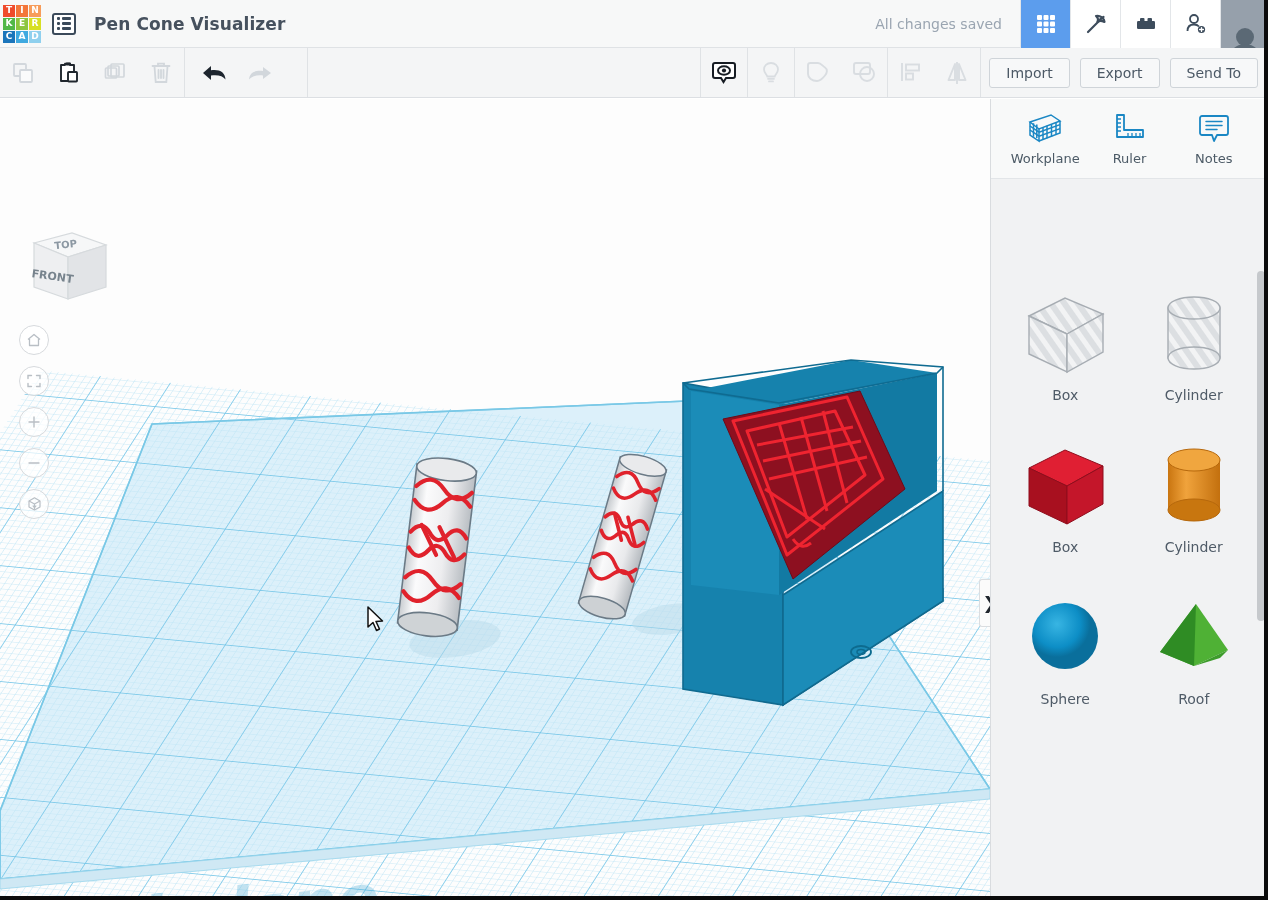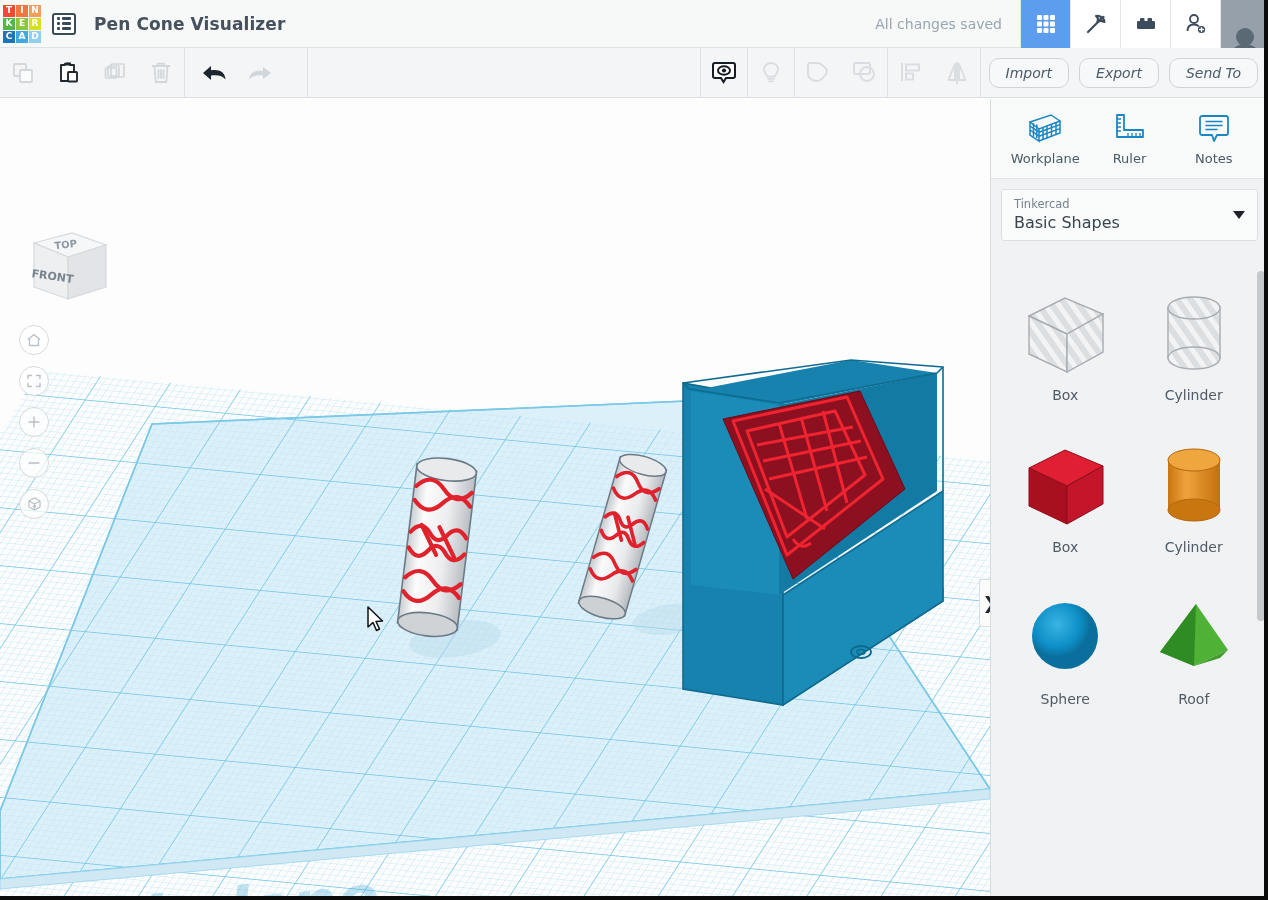--- a/index.html
+++ b/index.html
@@ -57,22 +57,22 @@
     position: absolute; left: 0; top: 48px; width: 1268px; height: 50px;
     background: #f4f5f6; border-bottom: 1px solid #dcdfe3; display: flex; align-items: center;
   }
   .tb-btn {
     width: 46px; height: 49px; display: flex; align-items: center; justify-content: center; cursor: pointer;
   }
   .tb-sep { width: 1px; height: 49px; background: #dfe2e5; }
   .tb-spacer { flex: 1; }
   .act-btn {
     height: 30px; padding: 0 16px; margin-right: 10px; background: #f7f8f9;
-    border: 1px solid #cfd4d9; border-radius: 10px; color: #4c5966; font-size: 14px;
-    display: flex; align-items: center; cursor: pointer; font-style: italic;
+    border: 1px solid #cfd4d9; border-radius: 3px; color: #4c5966; font-size: 14px;
+    display: flex; align-items: center; cursor: pointer;
   }
   #actions { display: flex; align-items: center; padding-left: 8px; }
 
   
   #viewport {
     position: absolute; left: 0; top: 99px; width: 990px; height: 801px;
     background: #fdfdfd; overflow: hidden;
   }
   #plane-svg { position: absolute; left: 0; top: 0; }
   #wp-watermark {
@@ -540,27 +540,20 @@
         <svg width="34" height="34" viewBox="0 0 34 34">
           <g fill="none" stroke="#1a87c4" stroke-width="1.8" stroke-linecap="round" stroke-linejoin="round">
             <path d="M5 4 h24 a2 2 0 0 1 2 2 v15 a2 2 0 0 1 -2 2 h-9 l-3 6 l-2 -6 H5 a2 2 0 0 1 -2 -2 V6 a2 2 0 0 1 2 -2 Z"></path>
             <path d="M9 9.5 h16 M9 13.5 h16 M9 17.5 h11" stroke-width="1.5"></path>
           </g>
         </svg>
         <span class="ptool-label">Notes</span>
       </div>
     </div>
 
-    <div id="shape-select">
-      <div>
-        <div id="shape-select-lbl">Tinkercad</div>
-        <div id="shape-select-val">Basic Shapes</div>
-      </div>
-      <span class="caret-down"></span>
-    </div>
 
     <div id="shape-list">
       <div id="shape-grid">
           <div class="shape-cell">
             <div class="shape-art">
               <svg width="96" height="92" viewBox="0 0 96 92">
     <defs>
       <pattern id="stripe_hole-box" width="11" height="11" patternUnits="userSpaceOnUse" patternTransform="rotate(-35)">
         <rect width="11" height="11" fill="#dcdfe2"></rect>
         <rect width="5" height="11" fill="#f2f3f4"></rect>

